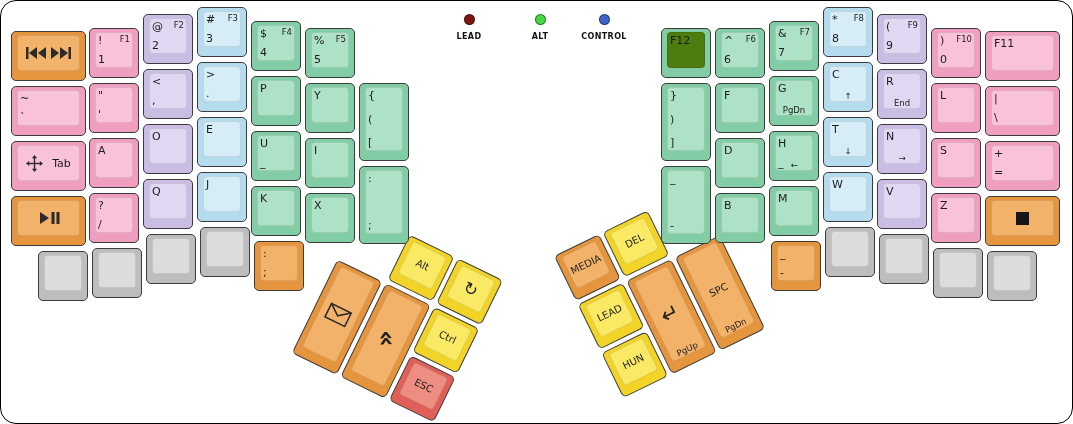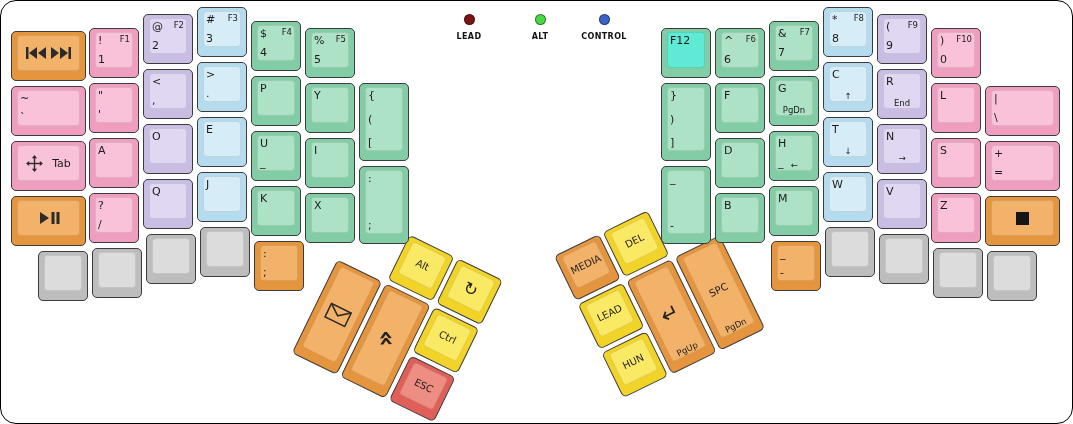--- a/index.html
+++ b/index.html
@@ -333,21 +333,21 @@
     <div class="key" style="left: 199px; top: 226px; width: 50px; height: 50px; background: rgb(189, 189, 189);">
       <div class="cap" style="background: rgb(220, 220, 220);"></div>
     </div>
     <div class="key" style="left: 253px; top: 240px; width: 50px; height: 50px; background: rgb(230, 149, 63);">
       <div class="cap" style="background: rgb(243, 178, 105);">
         <span class="leg leg-tl">:</span>
         <span class="leg leg-bl">;</span>
       </div>
     </div>
     <div class="key" style="left: 660px; top: 27px; width: 50px; height: 50px; background: rgb(130, 205, 166);">
-      <div class="cap" style="background: #5eead4;">
+      <div class="cap" style="background: #4d7c0f;">
         <span class="leg leg-tl">F12</span>
       </div>
     </div>
     <div class="key" style="left: 714px; top: 27px; width: 50px; height: 50px; background: rgb(130, 205, 166);">
       <div class="cap" style="background: rgb(174, 226, 198);">
         <span class="leg leg-tl">^</span>
         <span class="leg leg-bl">6</span>
         <span class="leg leg-tr">F6</span>
       </div>
     </div>
@@ -370,20 +370,25 @@
         <span class="leg leg-tl">(</span>
         <span class="leg leg-bl">9</span>
         <span class="leg leg-tr">F9</span>
       </div>
     </div>
     <div class="key" style="left: 930px; top: 27px; width: 50px; height: 50px; background: rgb(240, 158, 192);">
       <div class="cap" style="background: rgb(249, 194, 217);">
         <span class="leg leg-tl">)</span>
         <span class="leg leg-bl">0</span>
         <span class="leg leg-tr">F10</span>
+      </div>
+    </div>
+    <div class="key" style="left: 984px; top: 30px; width: 75px; height: 50px; background: rgb(240, 158, 192);">
+      <div class="cap" style="background: rgb(249, 194, 217);">
+        <span class="leg leg-tl">F11</span>
       </div>
     </div>
     <div class="key" style="left: 660px; top: 82px; width: 50px; height: 78px; background: rgb(130, 205, 166);">
       <div class="cap" style="background: rgb(174, 226, 198);">
         <span class="leg leg-tl">}</span>
         <span class="leg leg-ml">)</span>
         <span class="leg leg-bl">]</span>
       </div>
     </div>
     <div class="key" style="left: 714px; top: 82px; width: 50px; height: 50px; background: rgb(130, 205, 166);">

